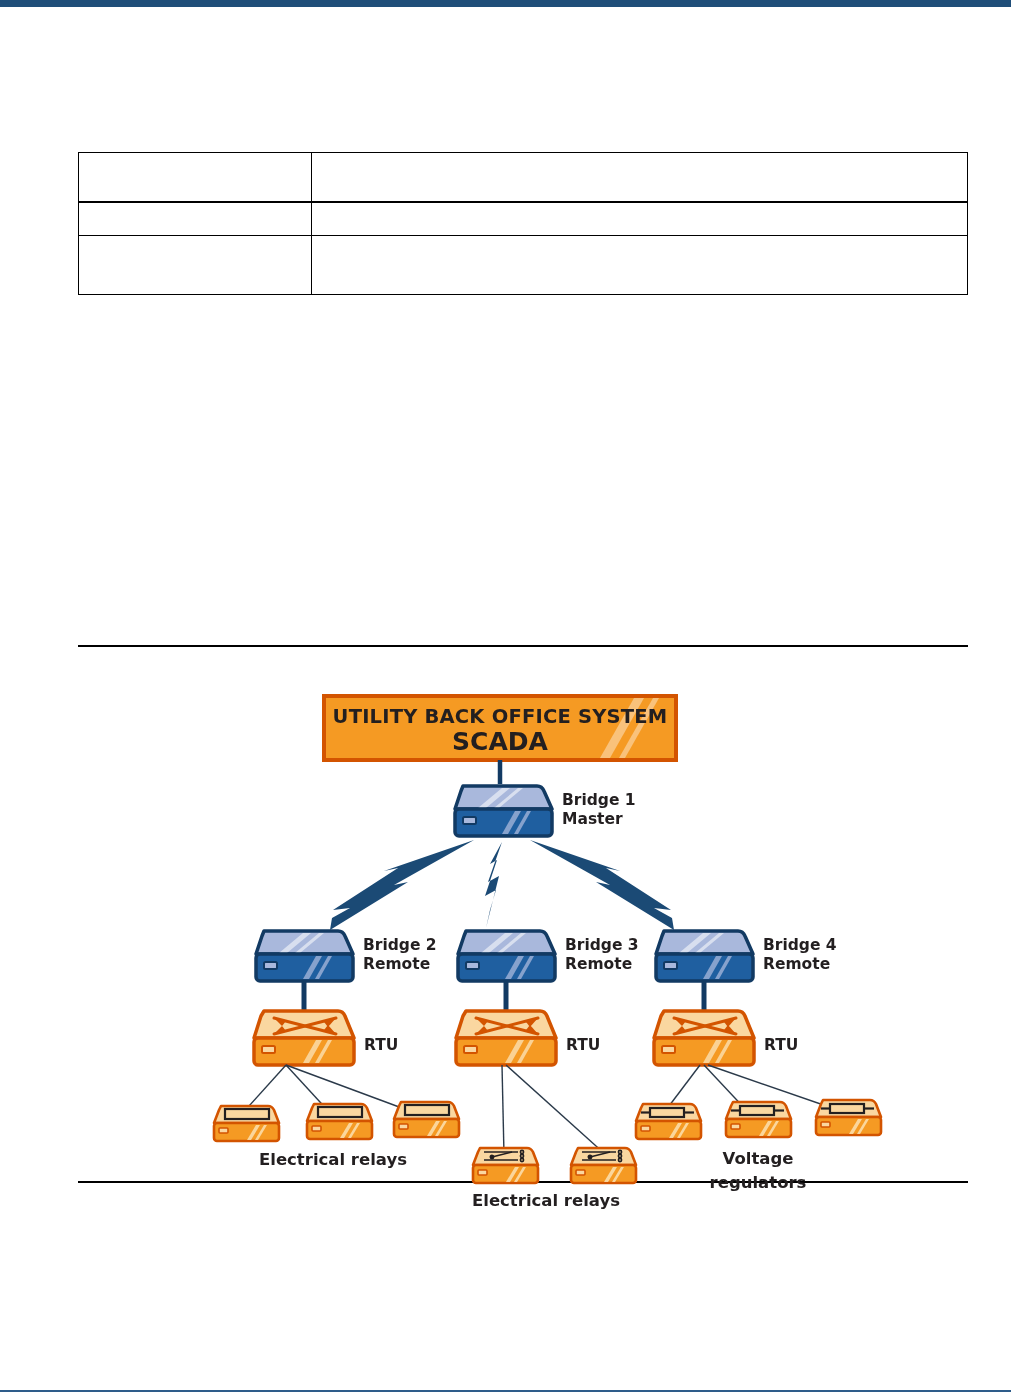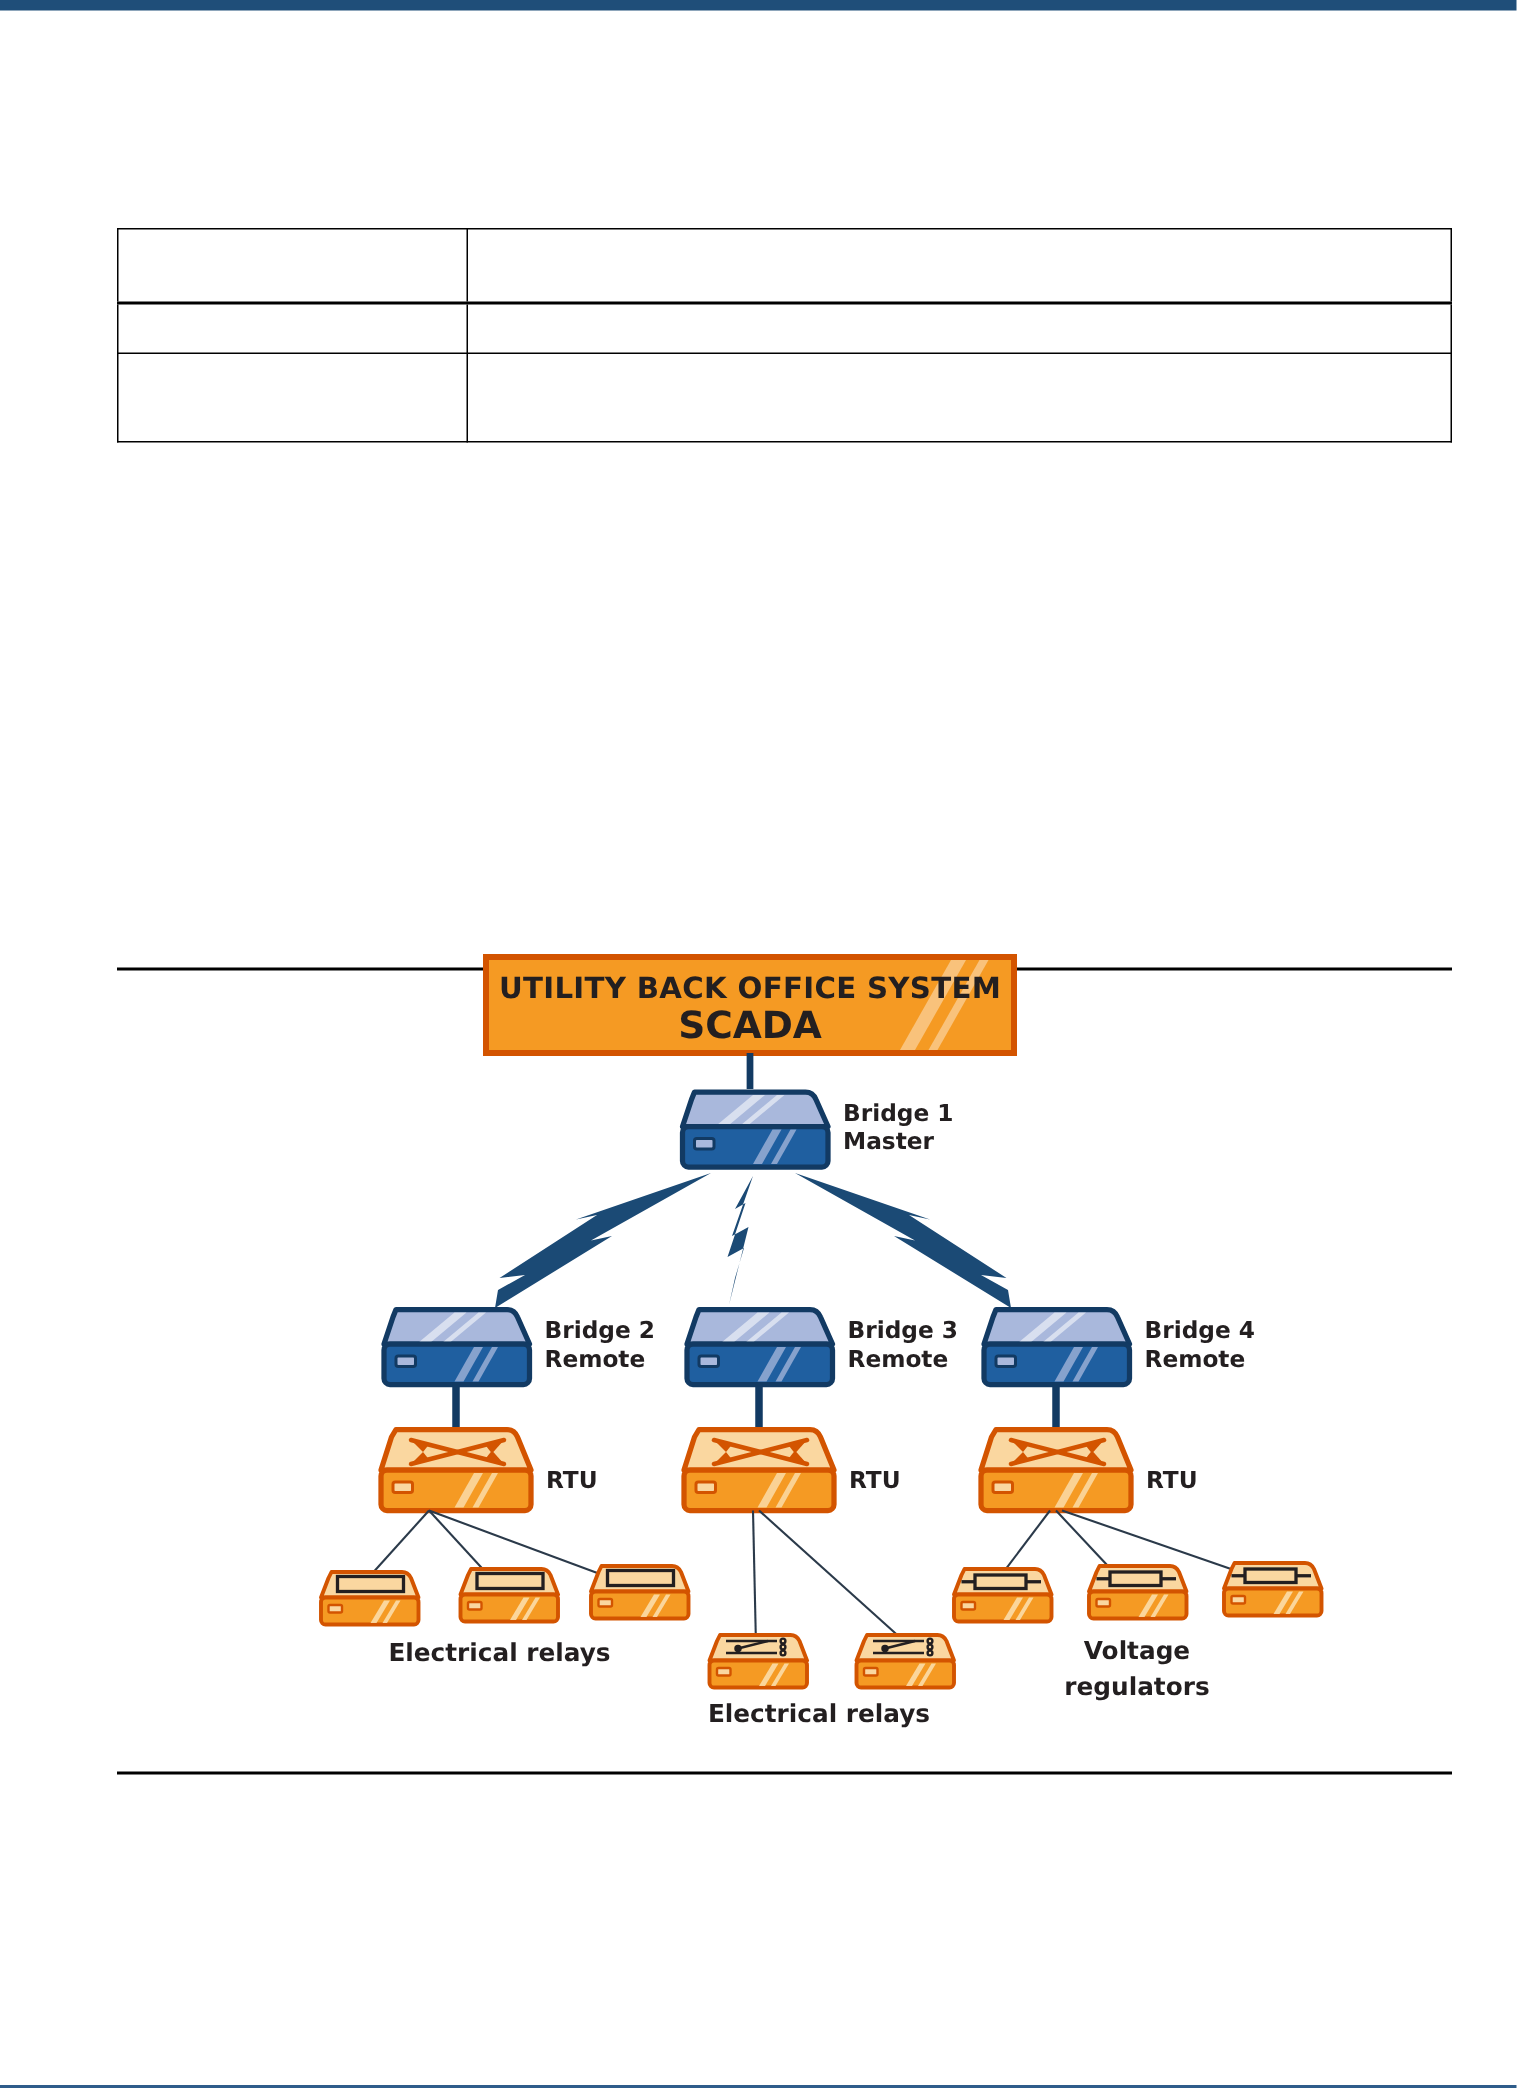--- a/index.html
+++ b/index.html
@@ -58,21 +58,21 @@
     left: 78px;
     width: 890px;
     height: 0;
     border-top: 2px solid #000;
   }
   .fig-rule.top { top: 645px; }
   .fig-rule.bottom { top: 1181px; }
 
   .figure {
     position: absolute;
-    left: 78px; top: 624px;
+    left: 78px; top: 682px;
     width: 890px; height: 528px;
   }
   .figure svg { display: block; }
 
   
   .dlabel {
     font-family: "DejaVu Sans", sans-serif;
     font-weight: bold;
     fill: #231f20;
   }

